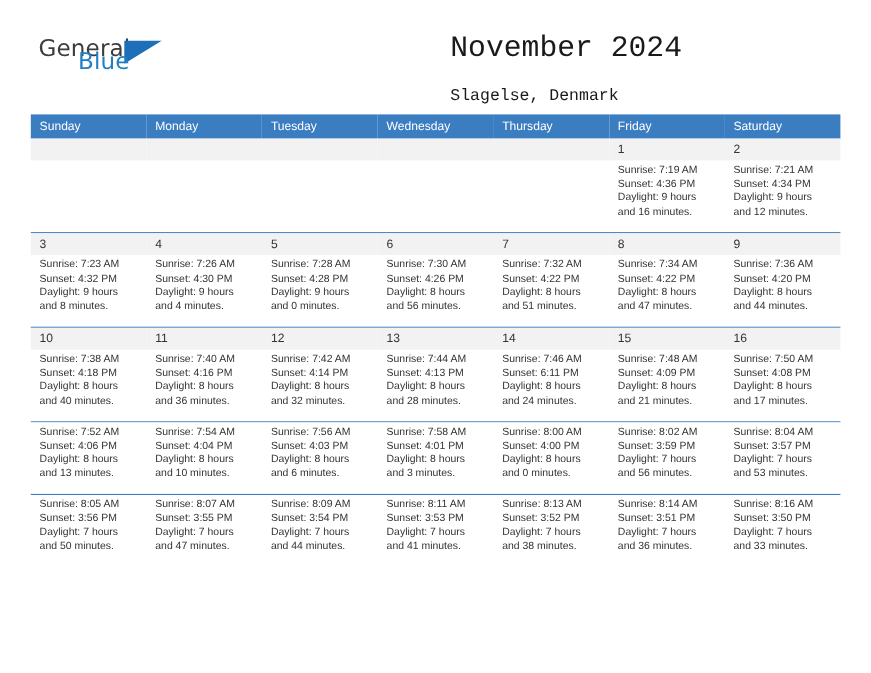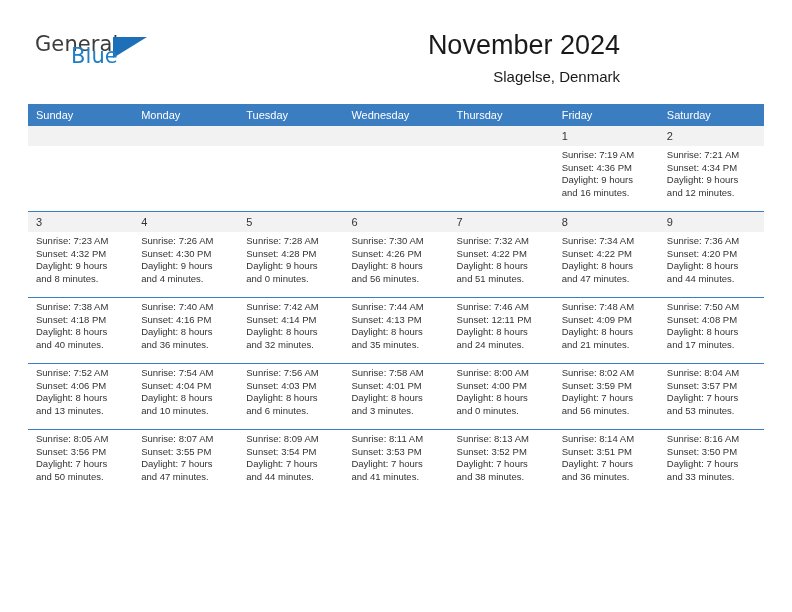--- a/index.html
+++ b/index.html
@@ -61,33 +61,34 @@
     width: 0;
     height: 0;
     border-left: 34px solid #1d6fb8;
     border-bottom: 21px solid transparent;
   }
 
   .title-block {
     position: absolute;
     right: 0;
     top: 0;
-    text-align: right;
+    text-align: left;
+    font-family: Liberation Mono, monospace;
   }
   .cal-title {
     font-size: 27px;
     color: #1a1a1a;
     line-height: 34px;
     white-space: nowrap;
   }
   .cal-subtitle {
     font-size: 15px;
     color: #1a1a1a;
     line-height: 22px;
-    margin-top: 4px;
+    margin-top: 15px;
     white-space: nowrap;
   }
 
   
   .calendar {
     position: absolute;
     left: 28px;
     top: 104px;
     width: 736px;
     border-collapse: collapse;
@@ -288,20 +289,29 @@
           <div>Sunrise: 7:36 AM</div>
           <div>Sunset: 4:20 PM</div>
           <div>Daylight: 8 hours</div>
           <div>and 44 minutes.</div>
         </td>
       </tr>
 
       <tr class="weeksep">
           <td colspan="7"></td>
         </tr>
+      <tr class="daynum">
+        <td>10</td>
+        <td>11</td>
+        <td>12</td>
+        <td>13</td>
+        <td>14</td>
+        <td>15</td>
+        <td>16</td>
+      </tr>
       <tr class="info">
         <td>
           <div>Sunrise: 7:38 AM</div>
           <div>Sunset: 4:18 PM</div>
           <div>Daylight: 8 hours</div>
           <div>and 40 minutes.</div>
         </td>
         <td>
           <div>Sunrise: 7:40 AM</div>
           <div>Sunset: 4:16 PM</div>
@@ -311,25 +321,25 @@
         <td>
           <div>Sunrise: 7:42 AM</div>
           <div>Sunset: 4:14 PM</div>
           <div>Daylight: 8 hours</div>
           <div>and 32 minutes.</div>
         </td>
         <td>
           <div>Sunrise: 7:44 AM</div>
           <div>Sunset: 4:13 PM</div>
           <div>Daylight: 8 hours</div>
-          <div>and 35 minutes.</div>
+          <div>and 28 minutes.</div>
         </td>
         <td>
           <div>Sunrise: 7:46 AM</div>
-          <div>Sunset: 12:11 PM</div>
+          <div>Sunset: 6:11 PM</div>
           <div>Daylight: 8 hours</div>
           <div>and 24 minutes.</div>
         </td>
         <td>
           <div>Sunrise: 7:48 AM</div>
           <div>Sunset: 4:09 PM</div>
           <div>Daylight: 8 hours</div>
           <div>and 21 minutes.</div>
         </td>
         <td>

